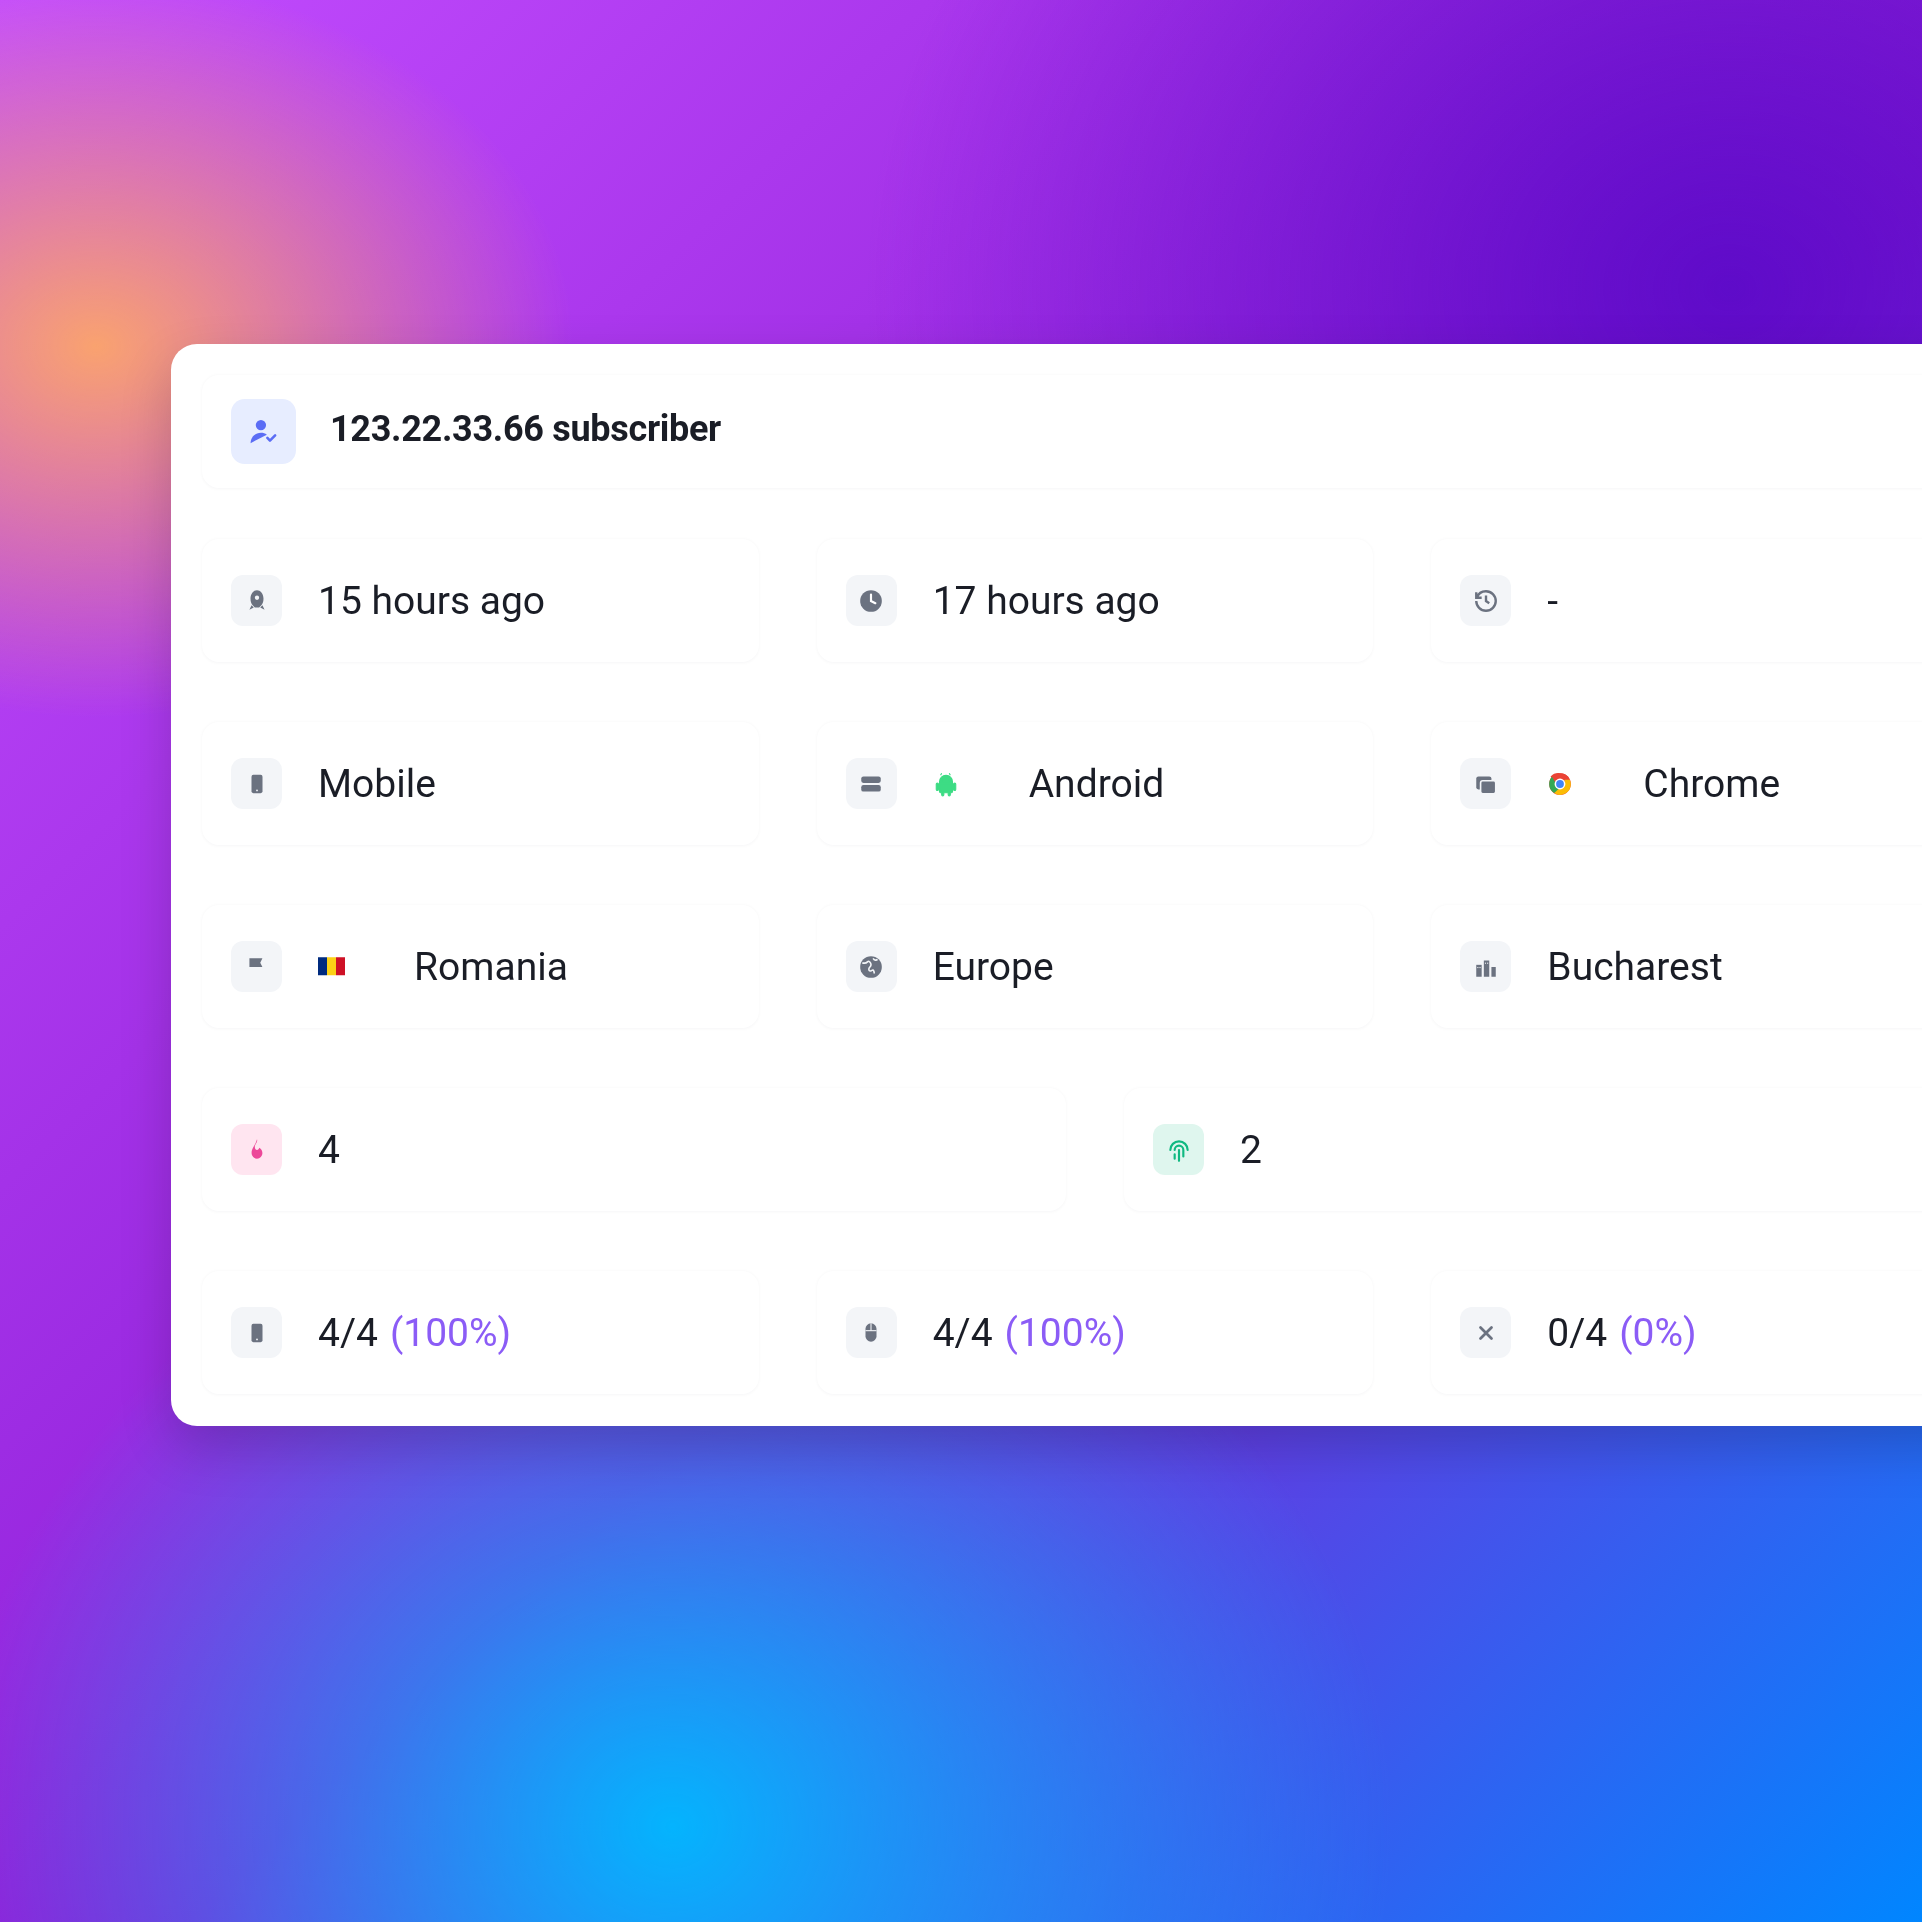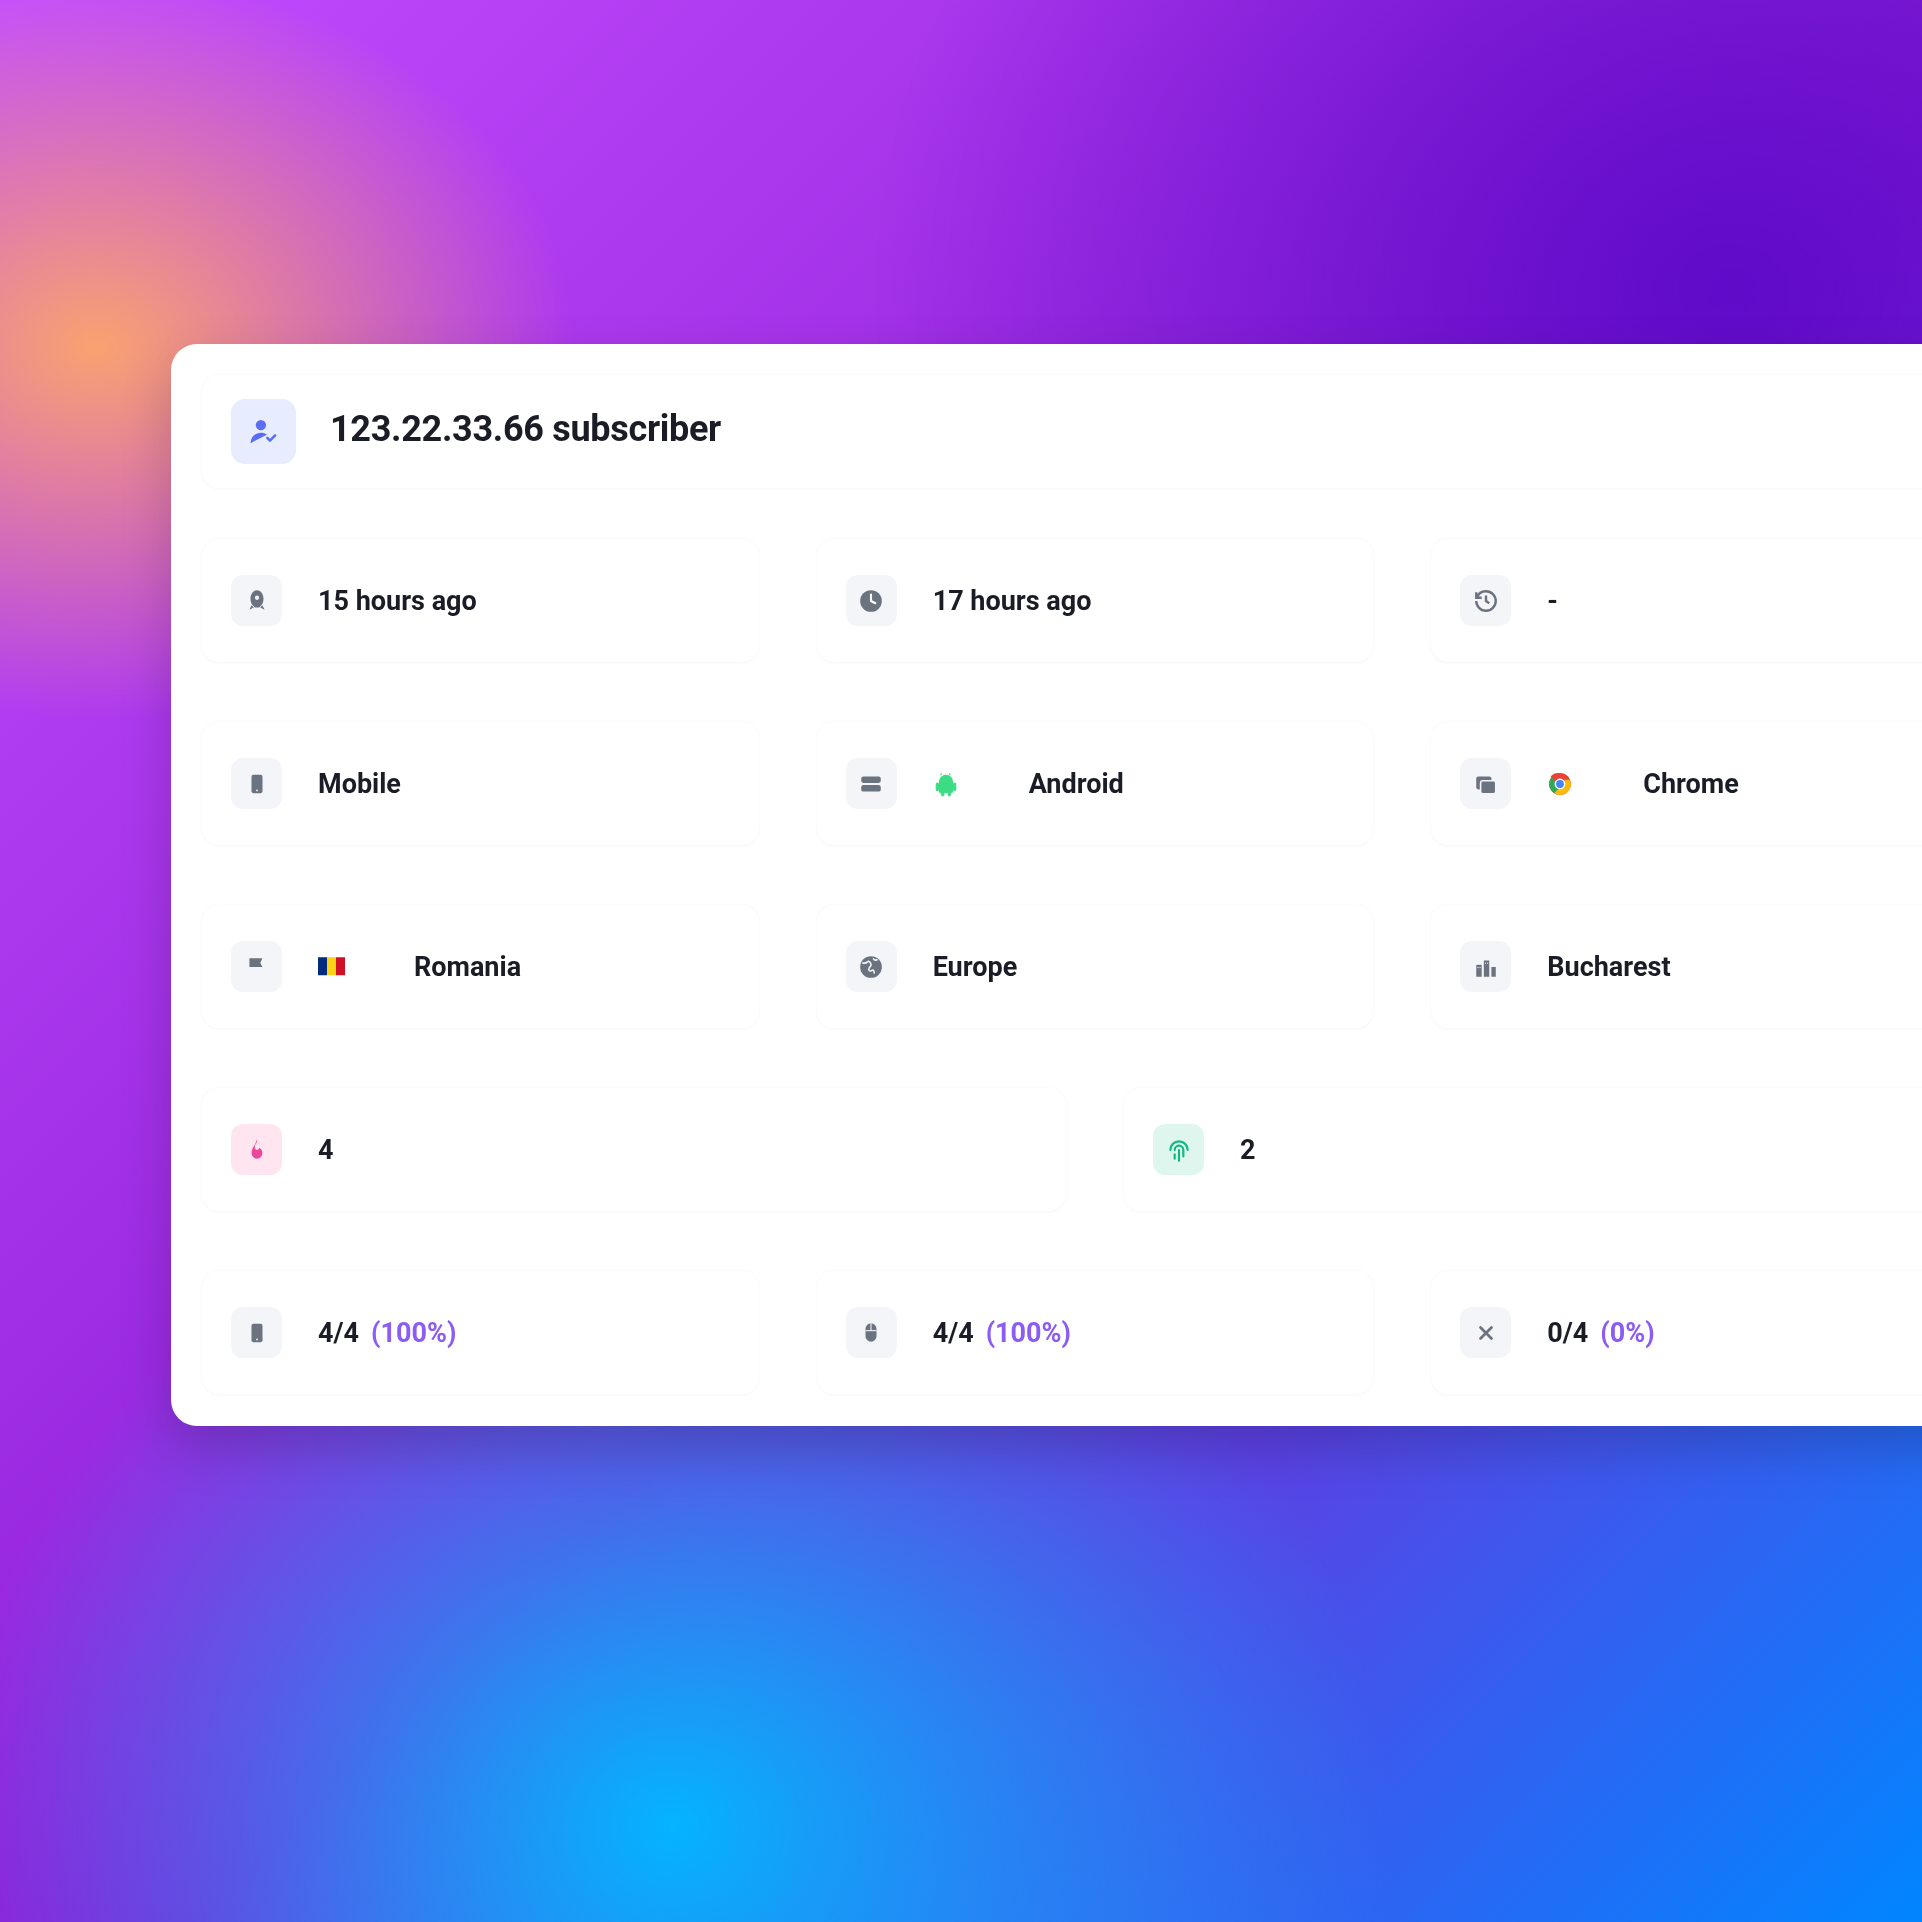--- a/index.html
+++ b/index.html
@@ -47,21 +47,21 @@
   display:flex;align-items:center;gap:36px;
   box-shadow:0 0.9px 3.4px rgba(20,24,60,.04);
 }
 .sub-icon{width:60px;display:flex;align-items:center;gap:15.4px;flex:none}
 .ibox{
   width:51px;height:51px;border-radius:12px;
   background:#f3f5f8;display:flex;align-items:center;justify-content:center;flex:none;
 }
 .ibox.pink{background:#ffe5f0}
 .ibox.teal{background:#dff6ee}
-.val{font-size:27px;color:#1a1d26;font-weight:700;display:flex;align-items:center;gap:12px}
+.val{font-size:39px;color:#1a1d26;font-weight:400;display:flex;align-items:center;gap:12px}
 .pct{color:#8b5cf6}
 svg{display:block}
 a.ext{text-decoration:none;color:inherit;display:flex;align-items:center;gap:12px}
 </style>
 </head>
 <body>
 
 <div class="card">
 
   <div class="hdr">

